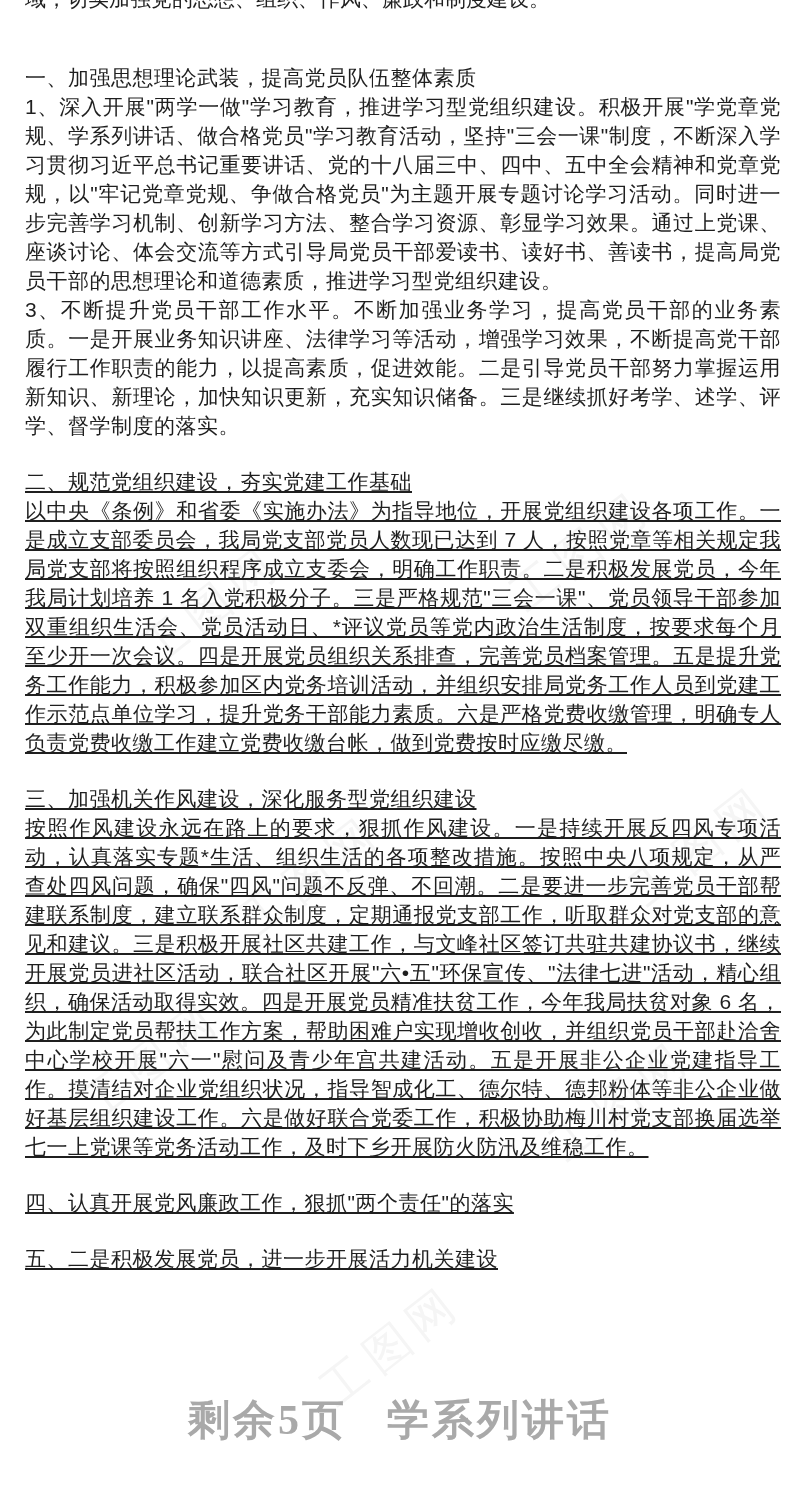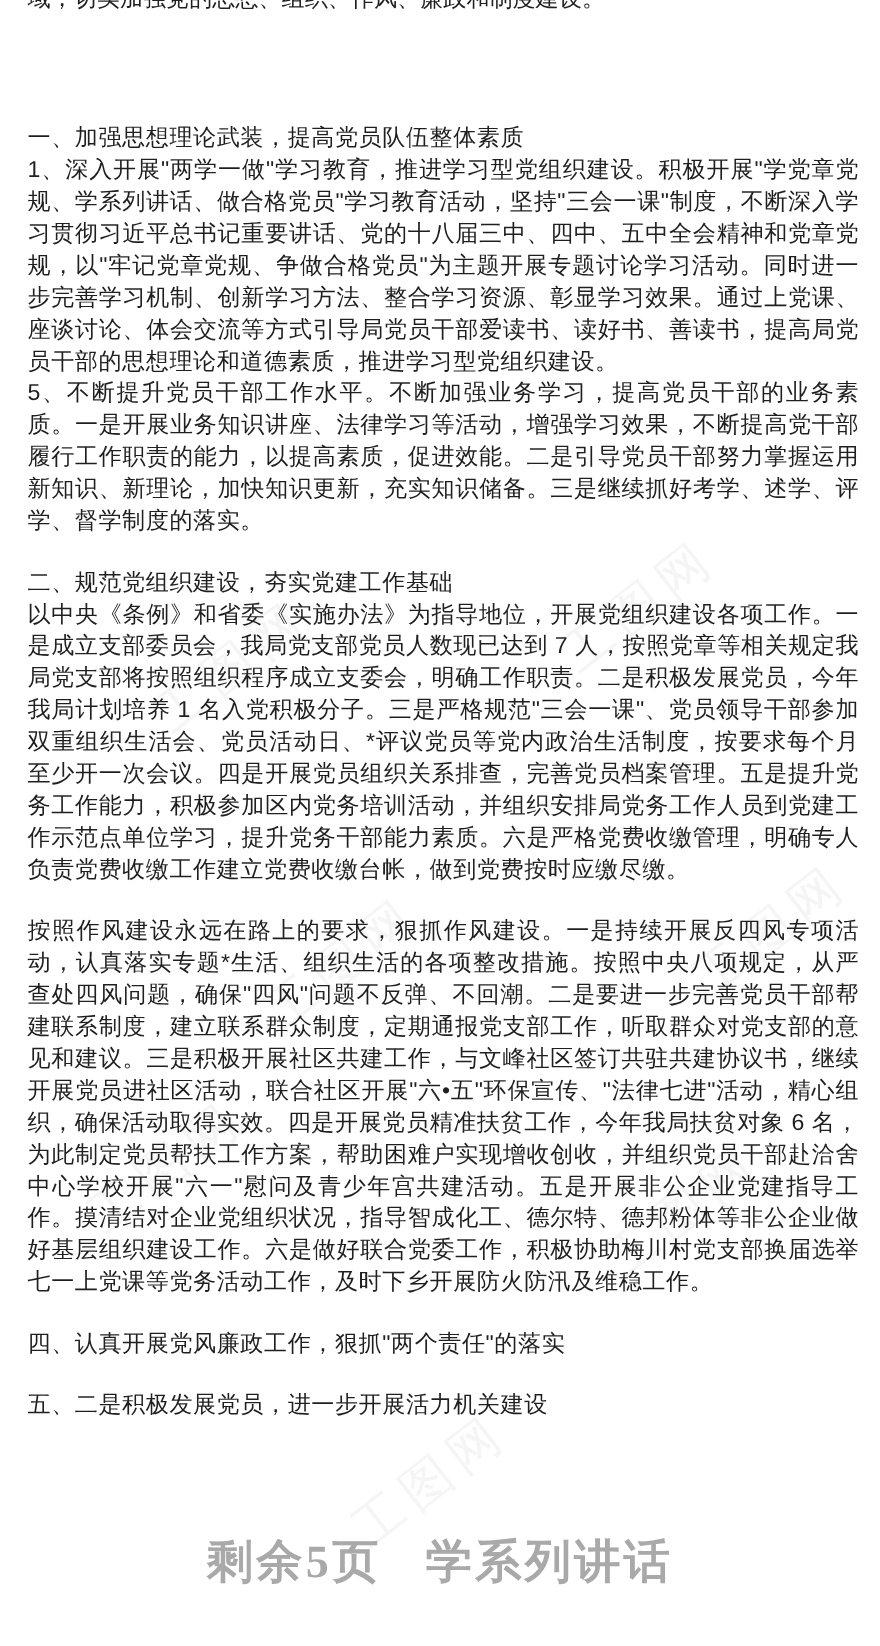--- a/index.html
+++ b/index.html
@@ -36,24 +36,23 @@
     position: absolute;
     top: 63px;
     left: 25px;
     right: 19px;
     font-size: 21px;
     line-height: 29px;
     color: #1f1f1f;
     text-align: justify;
     text-justify: inter-ideograph;
     letter-spacing: 0.5px;
-    margin-top: 48px;
   }
   .section { margin: 0; }
-  .section + .section { margin-top: 27px; }
+  .section + .section { margin-top: 27px; text-decoration: underline; }
   .sec-heading { margin: 0; }
   .para { margin: 0; }
   
   .wm {
     position: absolute;
     font-size: 46px;
     letter-spacing: 8px;
     color: rgba(70, 70, 70, 0.055);
     transform: rotate(-38deg);
     pointer-events: none;
@@ -95,27 +94,28 @@
   <span class="wm wm3">工图网</span>
   <span class="wm wm4">工图网</span>
   <span class="wm wm5">工图网</span>
   <span class="wm wm6">工图网</span>
   <span class="wm wm7">工图网</span>
 
   <div class="content">
       <div class="section">
         <div class="sec-heading">一、加强思想理论武装，提高党员队伍整体素质</div>
         <div class="para">1、深入开展"两学一做"学习教育，推进学习型党组织建设。积极开展"学党章党规、学系列讲话、做合格党员"学习教育活动，坚持"三会一课"制度，不断深入学习贯彻习近平总书记重要讲话、党的十八届三中、四中、五中全会精神和党章党规，以"牢记党章党规、争做合格党员"为主题开展专题讨论学习活动。同时进一步完善学习机制、创新学习方法、整合学习资源、彰显学习效果。通过上党课、座谈讨论、体会交流等方式引导局党员干部爱读书、读好书、善读书，提高局党员干部的思想理论和道德素质，推进学习型党组织建设。</div>
-        <div class="para">5、不断提升党员干部工作水平。不断加强业务学习，提高党员干部的业务素质。一是开展业务知识讲座、法律学习等活动，增强学习效果，不断提高党干部履行工作职责的能力，以提高素质，促进效能。二是引导党员干部努力掌握运用新知识、新理论，加快知识更新，充实知识储备。三是继续抓好考学、述学、评学、督学制度的落实。</div>
+        <div class="para">3、不断提升党员干部工作水平。不断加强业务学习，提高党员干部的业务素质。一是开展业务知识讲座、法律学习等活动，增强学习效果，不断提高党干部履行工作职责的能力，以提高素质，促进效能。二是引导党员干部努力掌握运用新知识、新理论，加快知识更新，充实知识储备。三是继续抓好考学、述学、评学、督学制度的落实。</div>
       </div>
       <div class="section">
         <div class="sec-heading">二、规范党组织建设，夯实党建工作基础</div>
         <div class="para">以中央《条例》和省委《实施办法》为指导地位，开展党组织建设各项工作。一是成立支部委员会，我局党支部党员人数现已达到 7 人，按照党章等相关规定我局党支部将按照组织程序成立支委会，明确工作职责。二是积极发展党员，今年我局计划培养 1 名入党积极分子。三是严格规范"三会一课"、党员领导干部参加双重组织生活会、党员活动日、*评议党员等党内政治生活制度，按要求每个月至少开一次会议。四是开展党员组织关系排查，完善党员档案管理。五是提升党务工作能力，积极参加区内党务培训活动，并组织安排局党务工作人员到党建工作示范点单位学习，提升党务干部能力素质。六是严格党费收缴管理，明确专人负责党费收缴工作建立党费收缴台帐，做到党费按时应缴尽缴。</div>
       </div>
       <div class="section">
+        <div class="sec-heading">三、加强机关作风建设，深化服务型党组织建设</div>
         <div class="para">按照作风建设永远在路上的要求，狠抓作风建设。一是持续开展反四风专项活动，认真落实专题*生活、组织生活的各项整改措施。按照中央八项规定，从严查处四风问题，确保"四风"问题不反弹、不回潮。二是要进一步完善党员干部帮建联系制度，建立联系群众制度，定期通报党支部工作，听取群众对党支部的意见和建议。三是积极开展社区共建工作，与文峰社区签订共驻共建协议书，继续开展党员进社区活动，联合社区开展"六•五"环保宣传、"法律七进"活动，精心组织，确保活动取得实效。四是开展党员精准扶贫工作，今年我局扶贫对象 6 名，为此制定党员帮扶工作方案，帮助困难户实现增收创收，并组织党员干部赴洽舍中心学校开展"六一"慰问及青少年宫共建活动。五是开展非公企业党建指导工作。摸清结对企业党组织状况，指导智成化工、德尔特、德邦粉体等非公企业做好基层组织建设工作。六是做好联合党委工作，积极协助梅川村党支部换届选举七一上党课等党务活动工作，及时下乡开展防火防汛及维稳工作。</div>
       </div>
       <div class="section">
         <div class="sec-heading">四、认真开展党风廉政工作，狠抓"两个责任"的落实</div>
       </div>
       <div class="section">
         <div class="sec-heading">五、二是积极发展党员，进一步开展活力机关建设</div>
       </div>
     </div>
 

